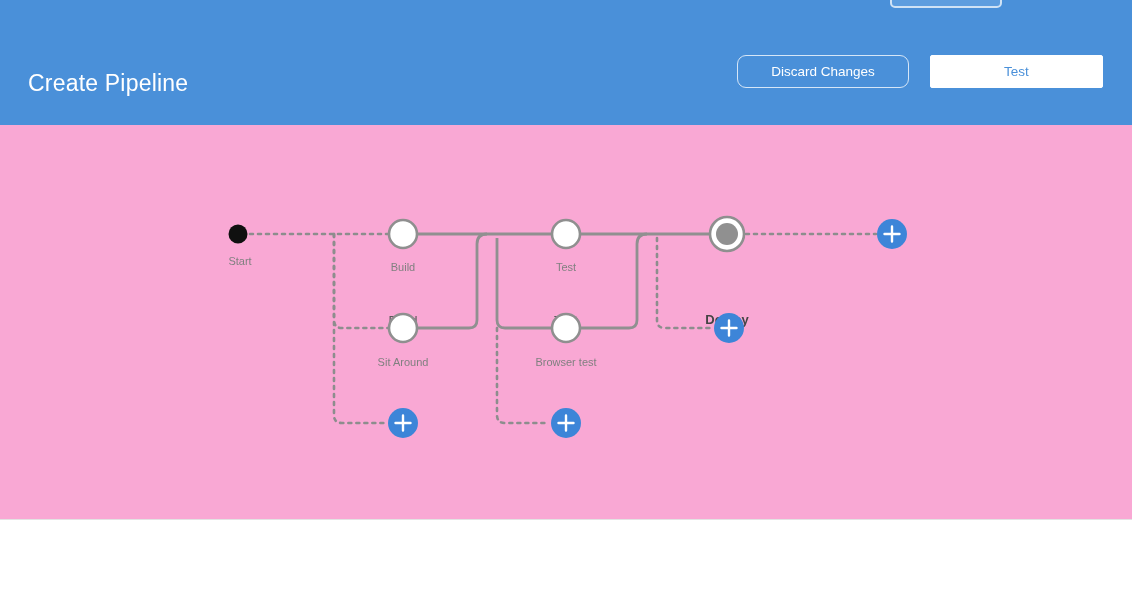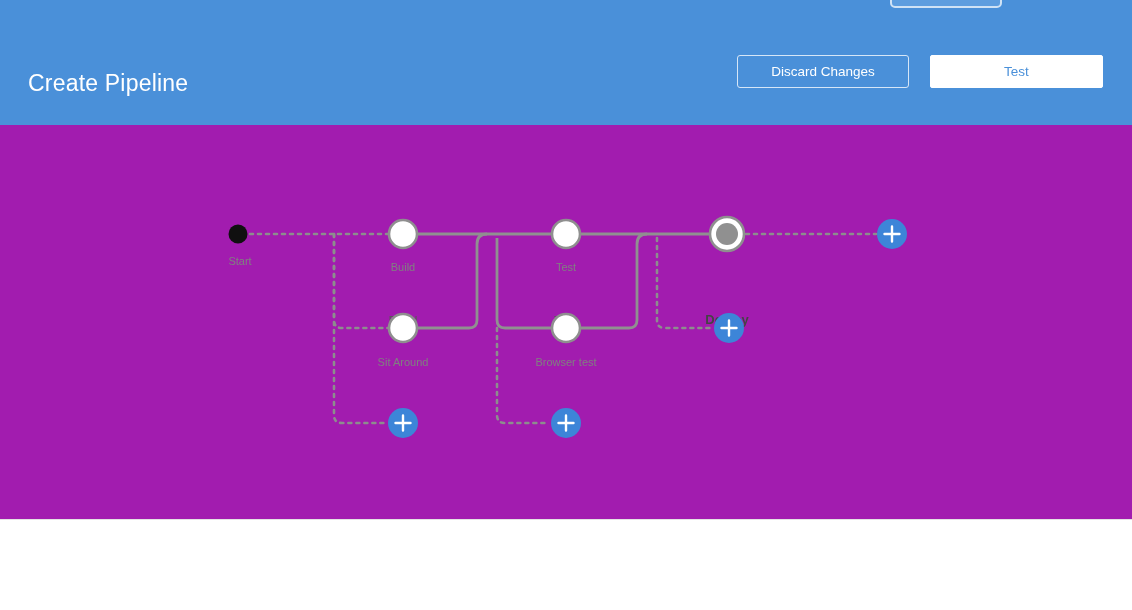--- a/index.html
+++ b/index.html
@@ -54,21 +54,21 @@
     color: #ffffff;
     letter-spacing: 0.2px;
     line-height: 1;
     white-space: nowrap;
   }
   .btn-discard {
     position: absolute;
     left: 737px; top: 33px;
     width: 172px; height: 33px;
     border: 1px solid #d6e6f7;
-    border-radius: 3px;
+    border-radius: 9px;
     background: transparent;
     color: #ffffff;
     font-size: 13.5px;
     font-family: "Liberation Sans", sans-serif;
     cursor: pointer;
     padding: 0;
     box-sizing: border-box;
   }
   .btn-save {
     position: absolute;
@@ -83,21 +83,21 @@
     cursor: pointer;
     padding: 0;
     box-sizing: border-box;
   }
 
   
   .canvas {
     position: absolute;
     left: 0; top: 125px;
     width: 1132px; height: 395px;
-    background: #a21caf;
+    background: #f9a8d4;
     border-bottom: 1px solid #e3e3e3;
     box-sizing: border-box;
     overflow: hidden;
   }
   .canvas svg {
     position: absolute;
     left: 0; top: 0;
   }
 
   .node-label-top {

